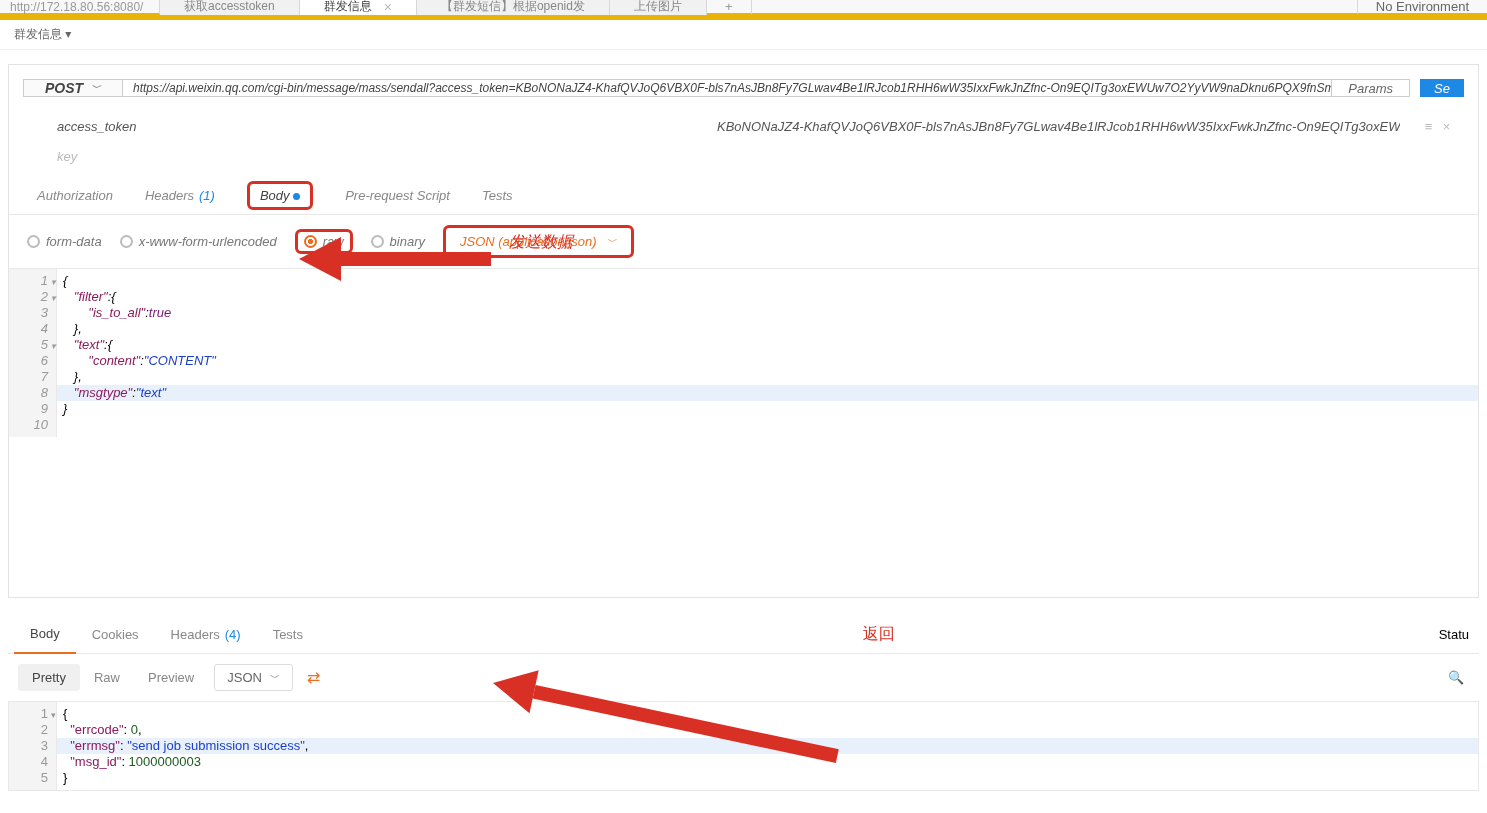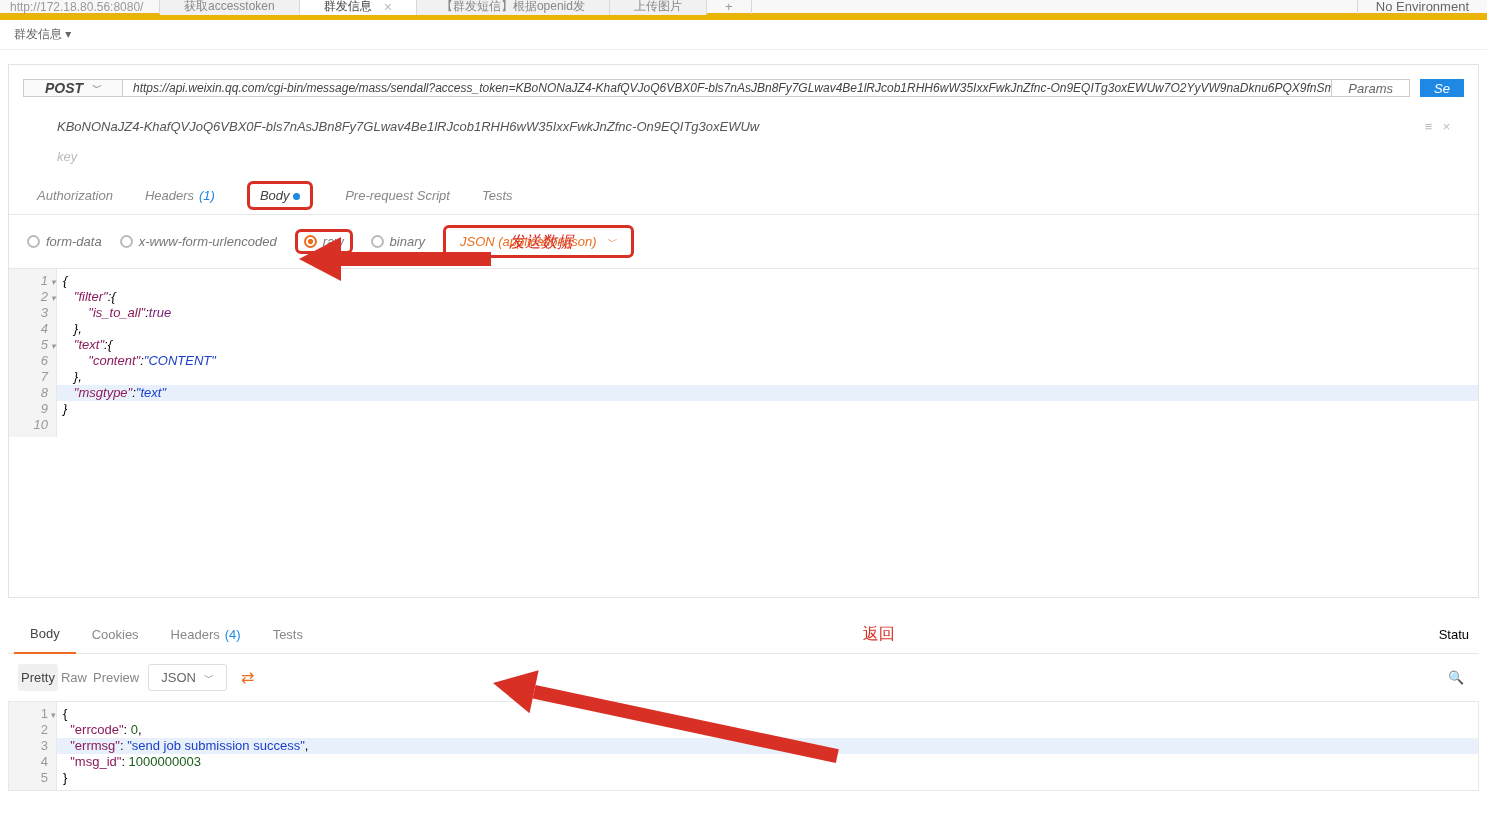--- a/index.html
+++ b/index.html
@@ -54,21 +54,21 @@
 .arrow { position:absolute; display:flex; align-items:center; }
 .arrow-body { height:14px; background:#d93025; }
 .arrow-head { width:0; height:0; border-top:22px solid transparent; border-bottom:22px solid transparent; border-right:42px solid #d93025; }
 .annot { color:#d93025; font-size:16px; position:absolute; }
 .resp { margin:18px 8px 0 8px; }
 .resptabs { display:flex; align-items:center; height:38px; border-bottom:1px solid #e8e8e8; padding:0 6px; gap:0; }
 .rtab { padding:0 16px; height:38px; display:flex; align-items:center; color:#888; cursor:pointer; gap:5px; }
 .rtab.active { color:#444; border-bottom:2px solid #ec6d1f; }
 .status { color:#000000; padding-right:4px; }
 .viewrow { display:flex; align-items:center; gap:0; padding:10px 10px; }
-.vbtn { padding:6px 3px; color:#888; cursor:pointer; border-radius:3px; }
+.vbtn { padding:6px 14px; color:#888; cursor:pointer; border-radius:3px; }
 .vbtn.active { color:#444; background:#f0f0f0; }
 .jsonsel { border:1px solid #ddd; padding:5px 12px; color:#666; display:flex; align-items:center; gap:8px; border-radius:3px; cursor:pointer; margin-left:6px; }
 .wrapicon { color:#ec6d1f; margin-left:14px; cursor:pointer; font-size:16px; }
 .searchicon { margin-left:auto; color:#888; cursor:pointer; padding:4px; }
 </style>
 </head>
 <body>
 
 <div class="topbar">
   <div class="urlbox">http://172.18.80.56:8080/</div>
@@ -97,20 +97,21 @@
       <span>POST</span>
         <span class="chev">﹀</span>
     </div>
     <div class="urlinput">https://api.weixin.qq.com/cgi-bin/message/mass/sendall?access_token=KBoNONaJZ4-KhafQVJoQ6VBX0F-bls7nAsJBn8Fy7GLwav4Be1lRJcob1RHH6wW35IxxFwkJnZfnc-On9EQITg3oxEWUw7O2YyVW9naDknu6PQX9fnSmQc</div>
     <div class="params">Params</div>
     <div class="send">Se</div>
   </div>
 
   <div class="kvgrid">
     <div class="kvrow">
+      <div class="kvkey">access_token</div>
       <div class="kvval">KBoNONaJZ4-KhafQVJoQ6VBX0F-bls7nAsJBn8Fy7GLwav4Be1lRJcob1RHH6wW35IxxFwkJnZfnc-On9EQITg3oxEWUw</div>
       <div class="iconcol">
         <span>≡</span>
         <span>×</span>
       </div>
     </div>
     <div class="kvrow placeholder">
       <div class="kvkey">key</div>
       <div class="iconcol"></div>
     </div>

